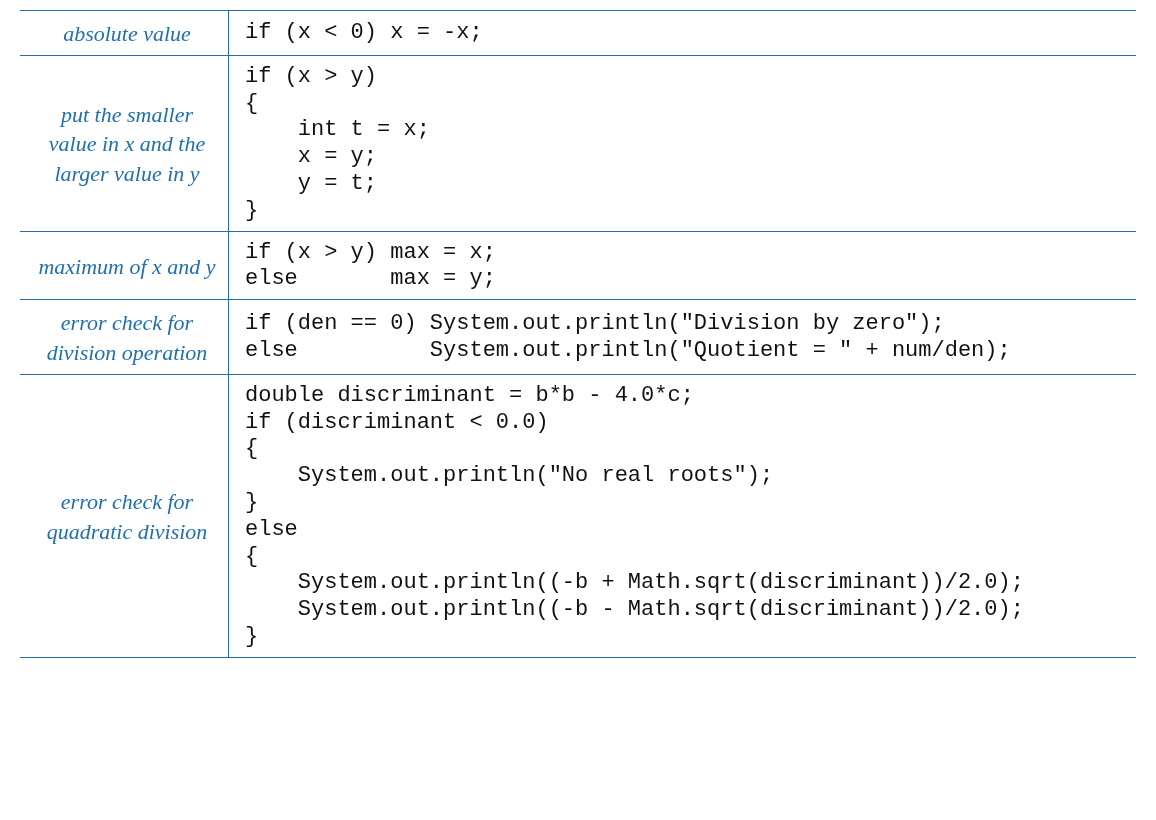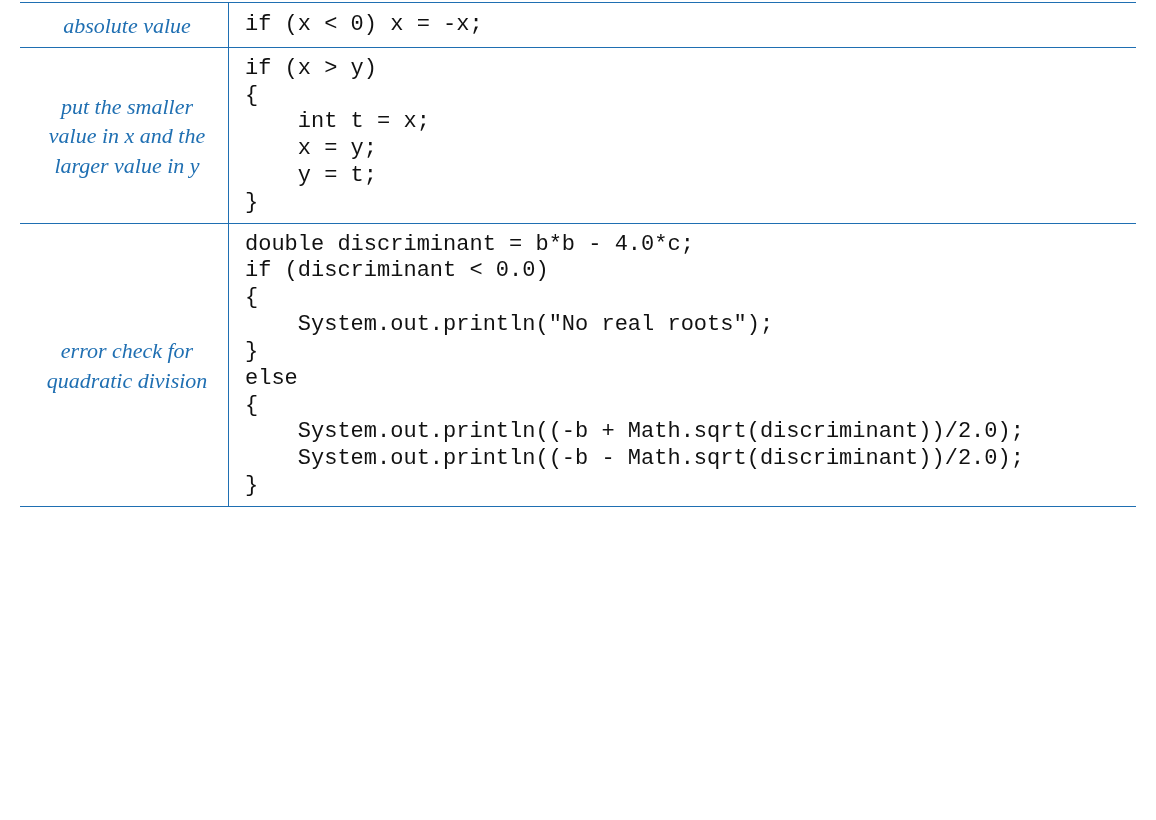--- a/index.html
+++ b/index.html
@@ -3,21 +3,21 @@
 <meta charset="utf-8">
 <style>
   html, body {
     margin: 0;
     padding: 0;
     background: #ffffff;
   }
   .wrap {
     width: 1156px;
     margin: 0 auto;
-    padding: 2px 20px 30px 20px;
+    padding: 10px 20px 30px 20px;
     box-sizing: border-box;
   }
   table.code-table {
     border-collapse: collapse;
     width: 100%;
   }
   table.code-table td {
     border-top: 1.5px solid #1F6FB2;
     border-bottom: 1.5px solid #1F6FB2;
     vertical-align: middle;
@@ -61,20 +61,33 @@
 and the larger
 value in y</td>
         <td class="code-cell">if (x &gt; y)
 {
     int t = x;
     x = y;
     y = t;
 }</td>
       </tr>
       <tr>
+        <td class="desc-cell">maximum of
+x and y</td>
+        <td class="code-cell">if (x &gt; y) max = x;
+else       max = y;</td>
+      </tr>
+      <tr>
+        <td class="desc-cell">error check
+for division
+operation</td>
+        <td class="code-cell">if (den == 0) System.out.println("Division by zero");
+else          System.out.println("Quotient = " + num/den);</td>
+      </tr>
+      <tr>
         <td class="desc-cell">error check
 for quadratic
 division</td>
         <td class="code-cell">double discriminant = b*b - 4.0*c;
 if (discriminant &lt; 0.0)
 {
     System.out.println("No real roots");
 }
 else
 {

